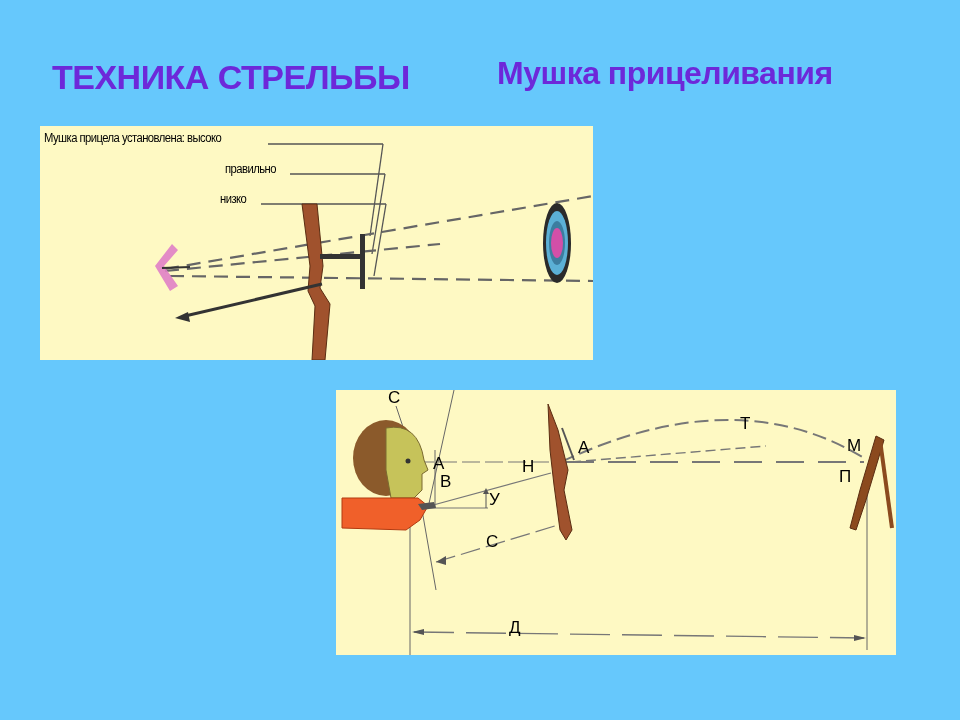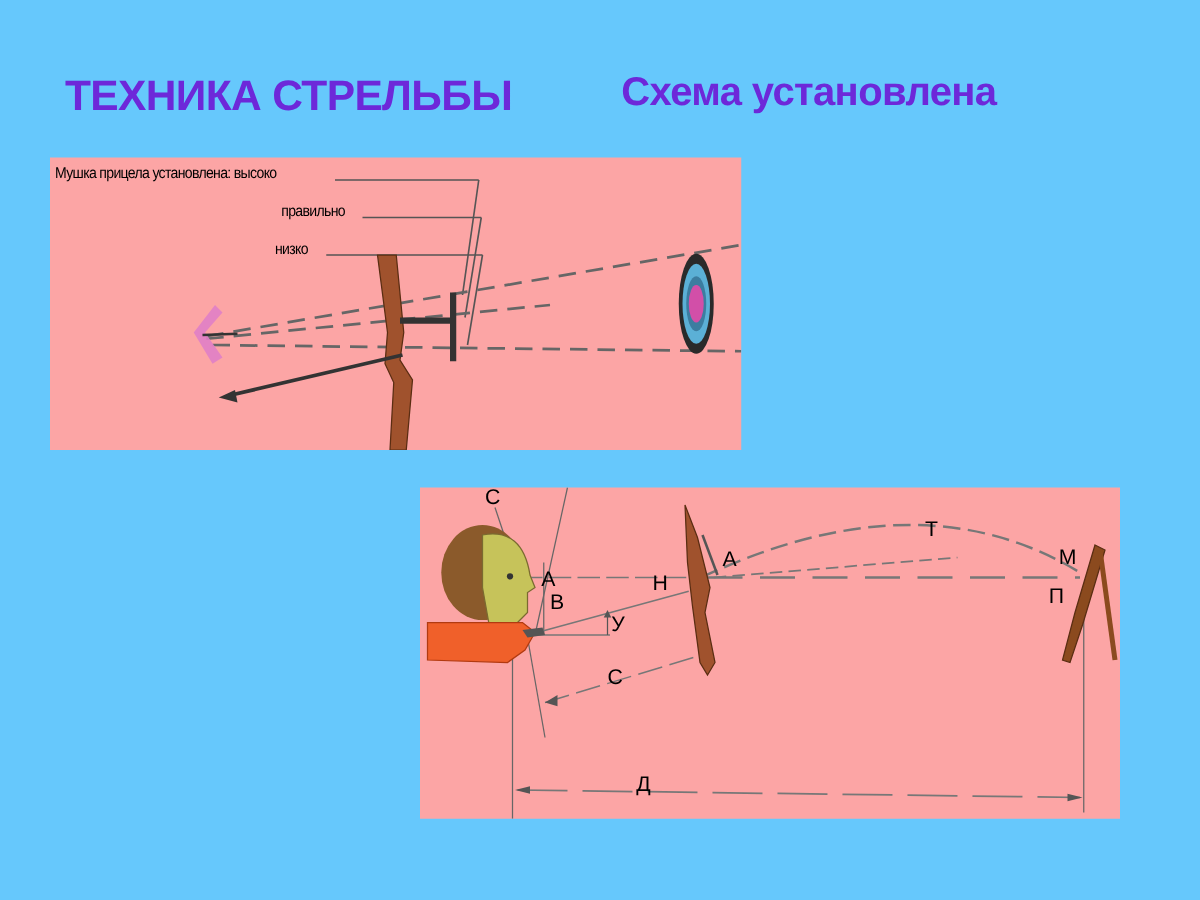--- a/index.html
+++ b/index.html
@@ -15,39 +15,39 @@
       color: #6d28d9;
       font-weight: bold;
       font-family: "Liberation Sans", sans-serif;
       white-space: nowrap;
       letter-spacing: -0.5px;
     }
     #title-main { left: 52px; top: 58px; font-size: 34px; }
     #title-sub { left: 497px; top: 55px; font-size: 32px; }
     .panel {
       position: absolute;
-      background: #fca5a5;
+      background: #fef9c3;
     }
     #panel-top { left: 40px; top: 126px; width: 553px; height: 234px; }
     #panel-bottom { left: 336px; top: 390px; width: 560px; height: 265px; }
     .panel svg { position: absolute; left: 0; top: 0; }
     .lbl {
       position: absolute;
       font-family: "Liberation Sans", sans-serif;
       color: #000;
       white-space: nowrap;
     }
     .cap { font-size: 12.5px; letter-spacing: -0.6px; transform: scaleX(0.9); transform-origin: left top; }
     .letter { font-size: 17px; }
   </style>
 </head>
 <body>
 
 <div id="title-main" class="title">ТЕХНИКА СТРЕЛЬБЫ</div>
-<div id="title-sub" class="title">Схема установлена</div>
+<div id="title-sub" class="title">Мушка прицеливания</div>
 
 <div id="panel-top" class="panel">
   <svg width="553" height="234" viewBox="0 0 553 234">
 
     <g stroke="#555" stroke-width="1.3" fill="none">
       <line x1="228" y1="18" x2="343" y2="18"></line>
       <line x1="343" y1="18" x2="330" y2="110"></line>
       <line x1="250" y1="48" x2="345" y2="48"></line>
       <line x1="345" y1="48" x2="332" y2="128"></line>
       <line x1="221" y1="78" x2="346" y2="78"></line>

